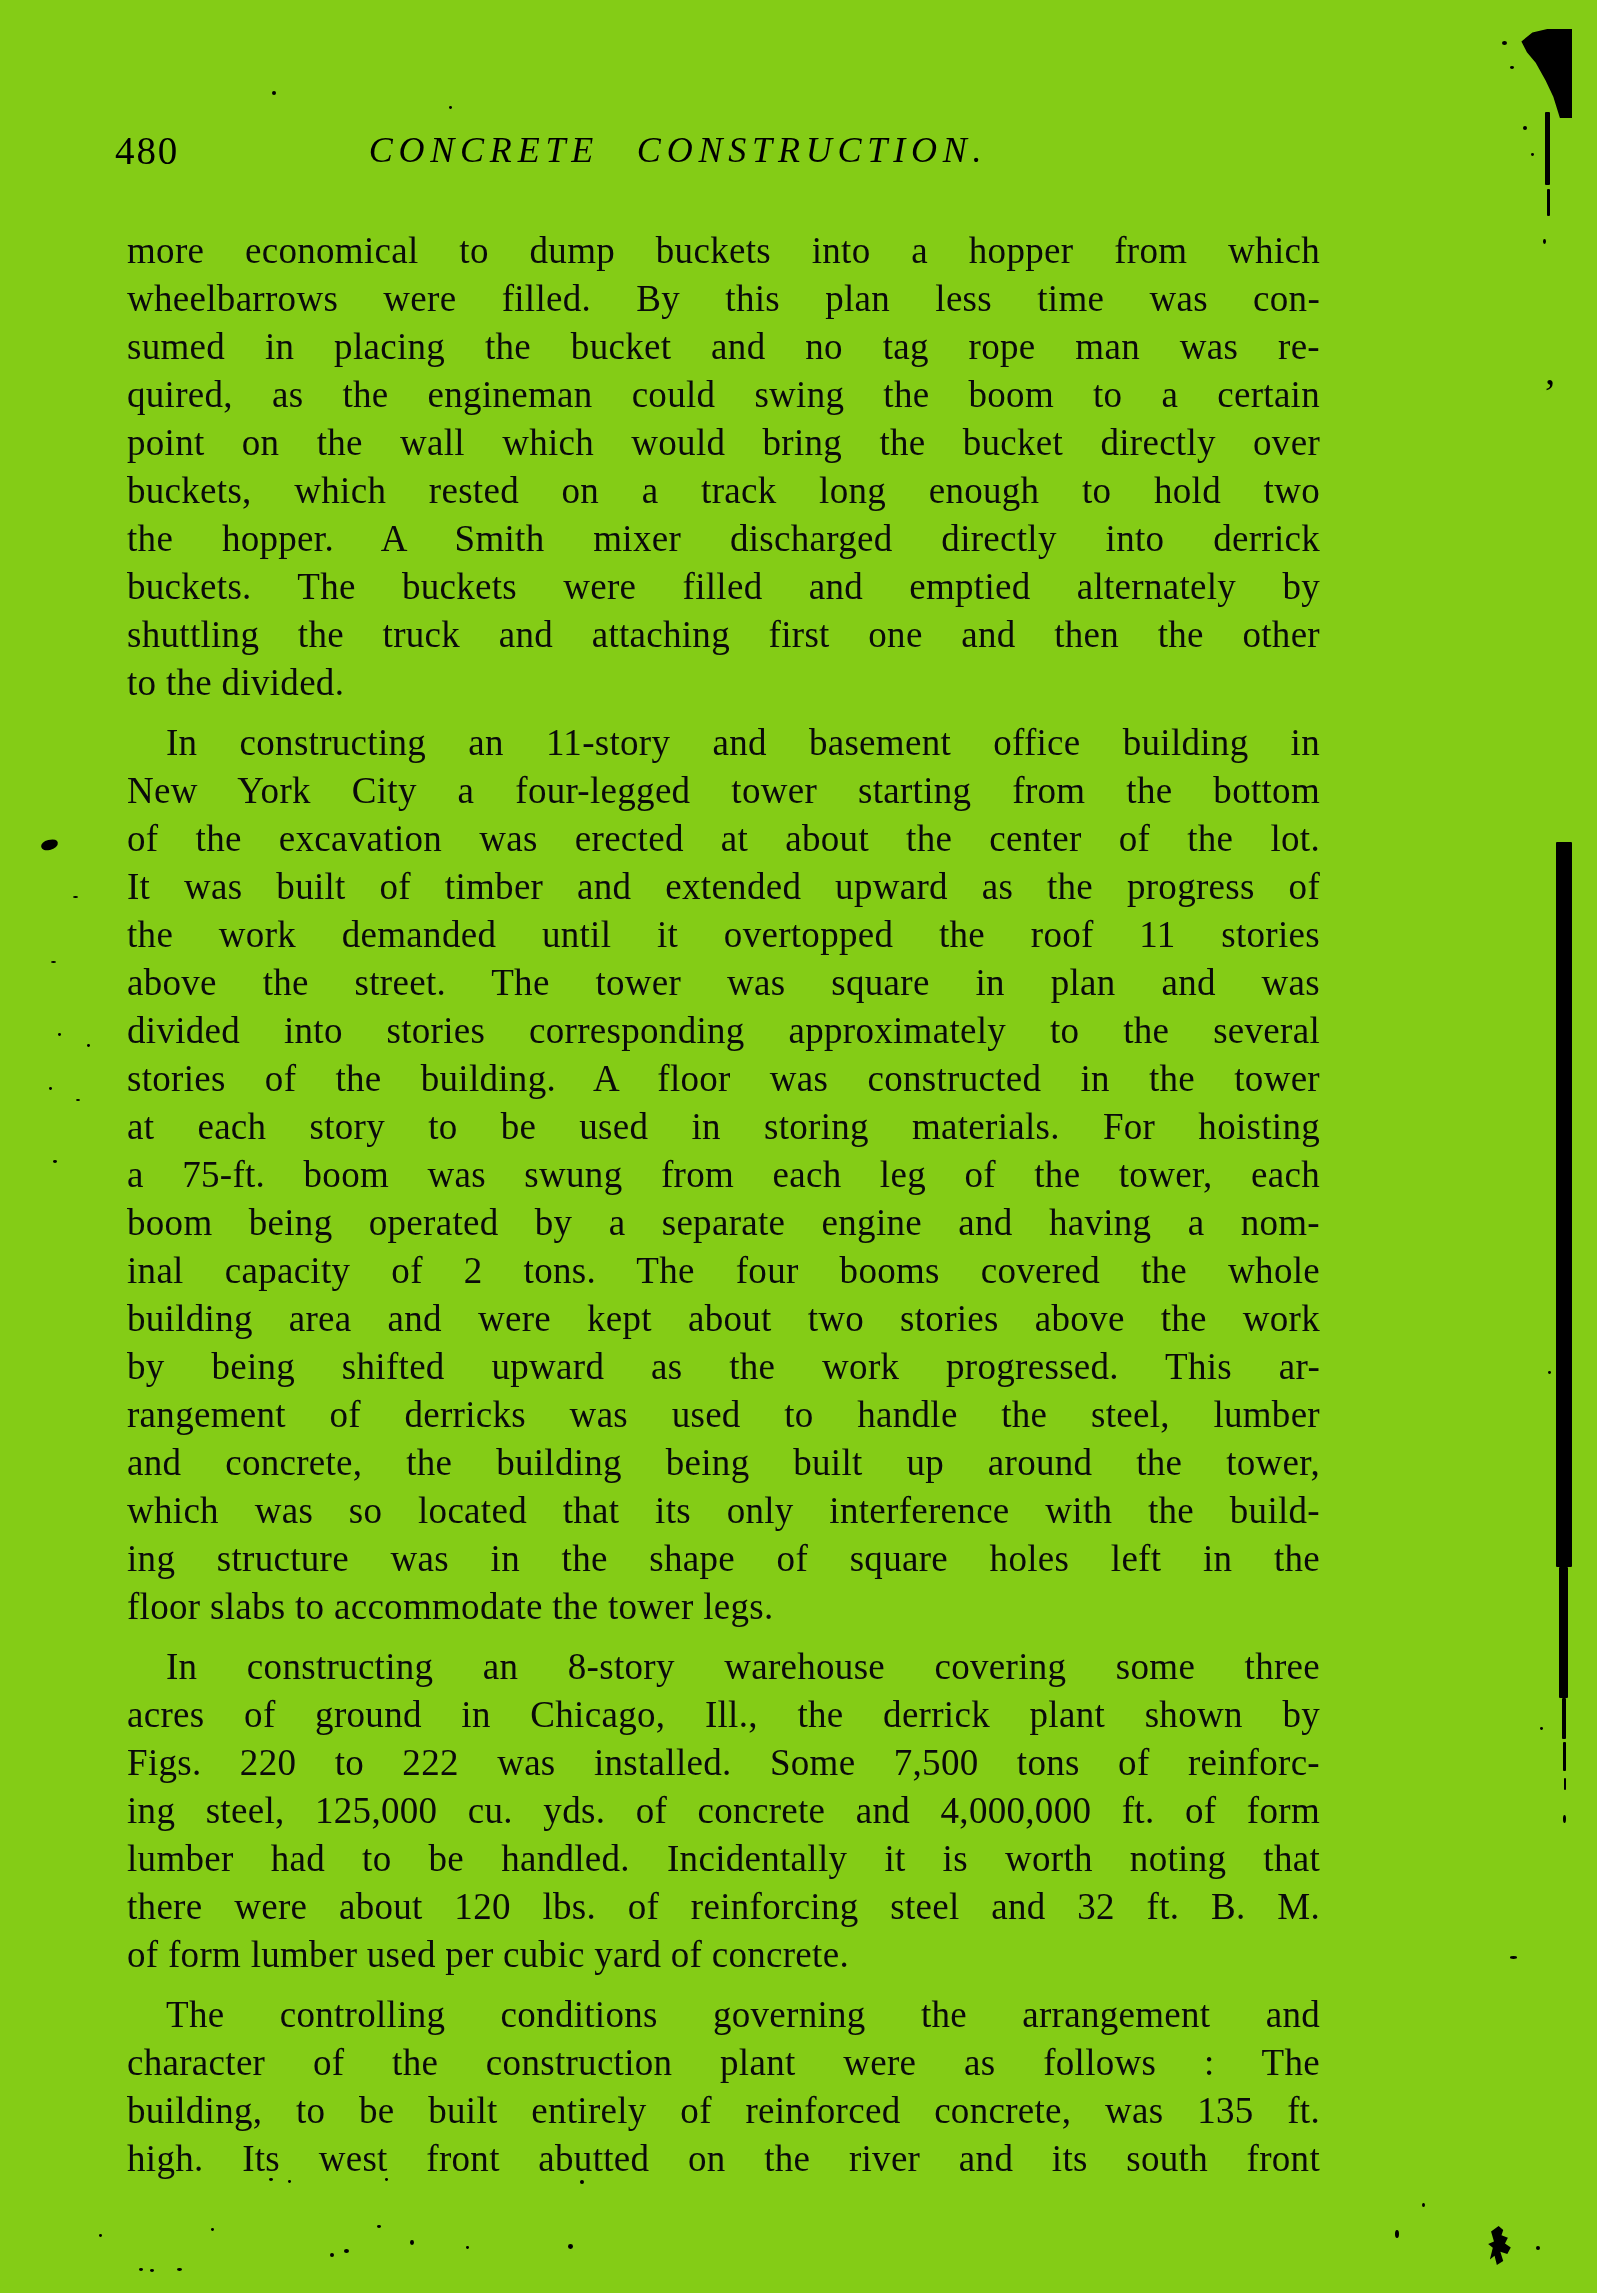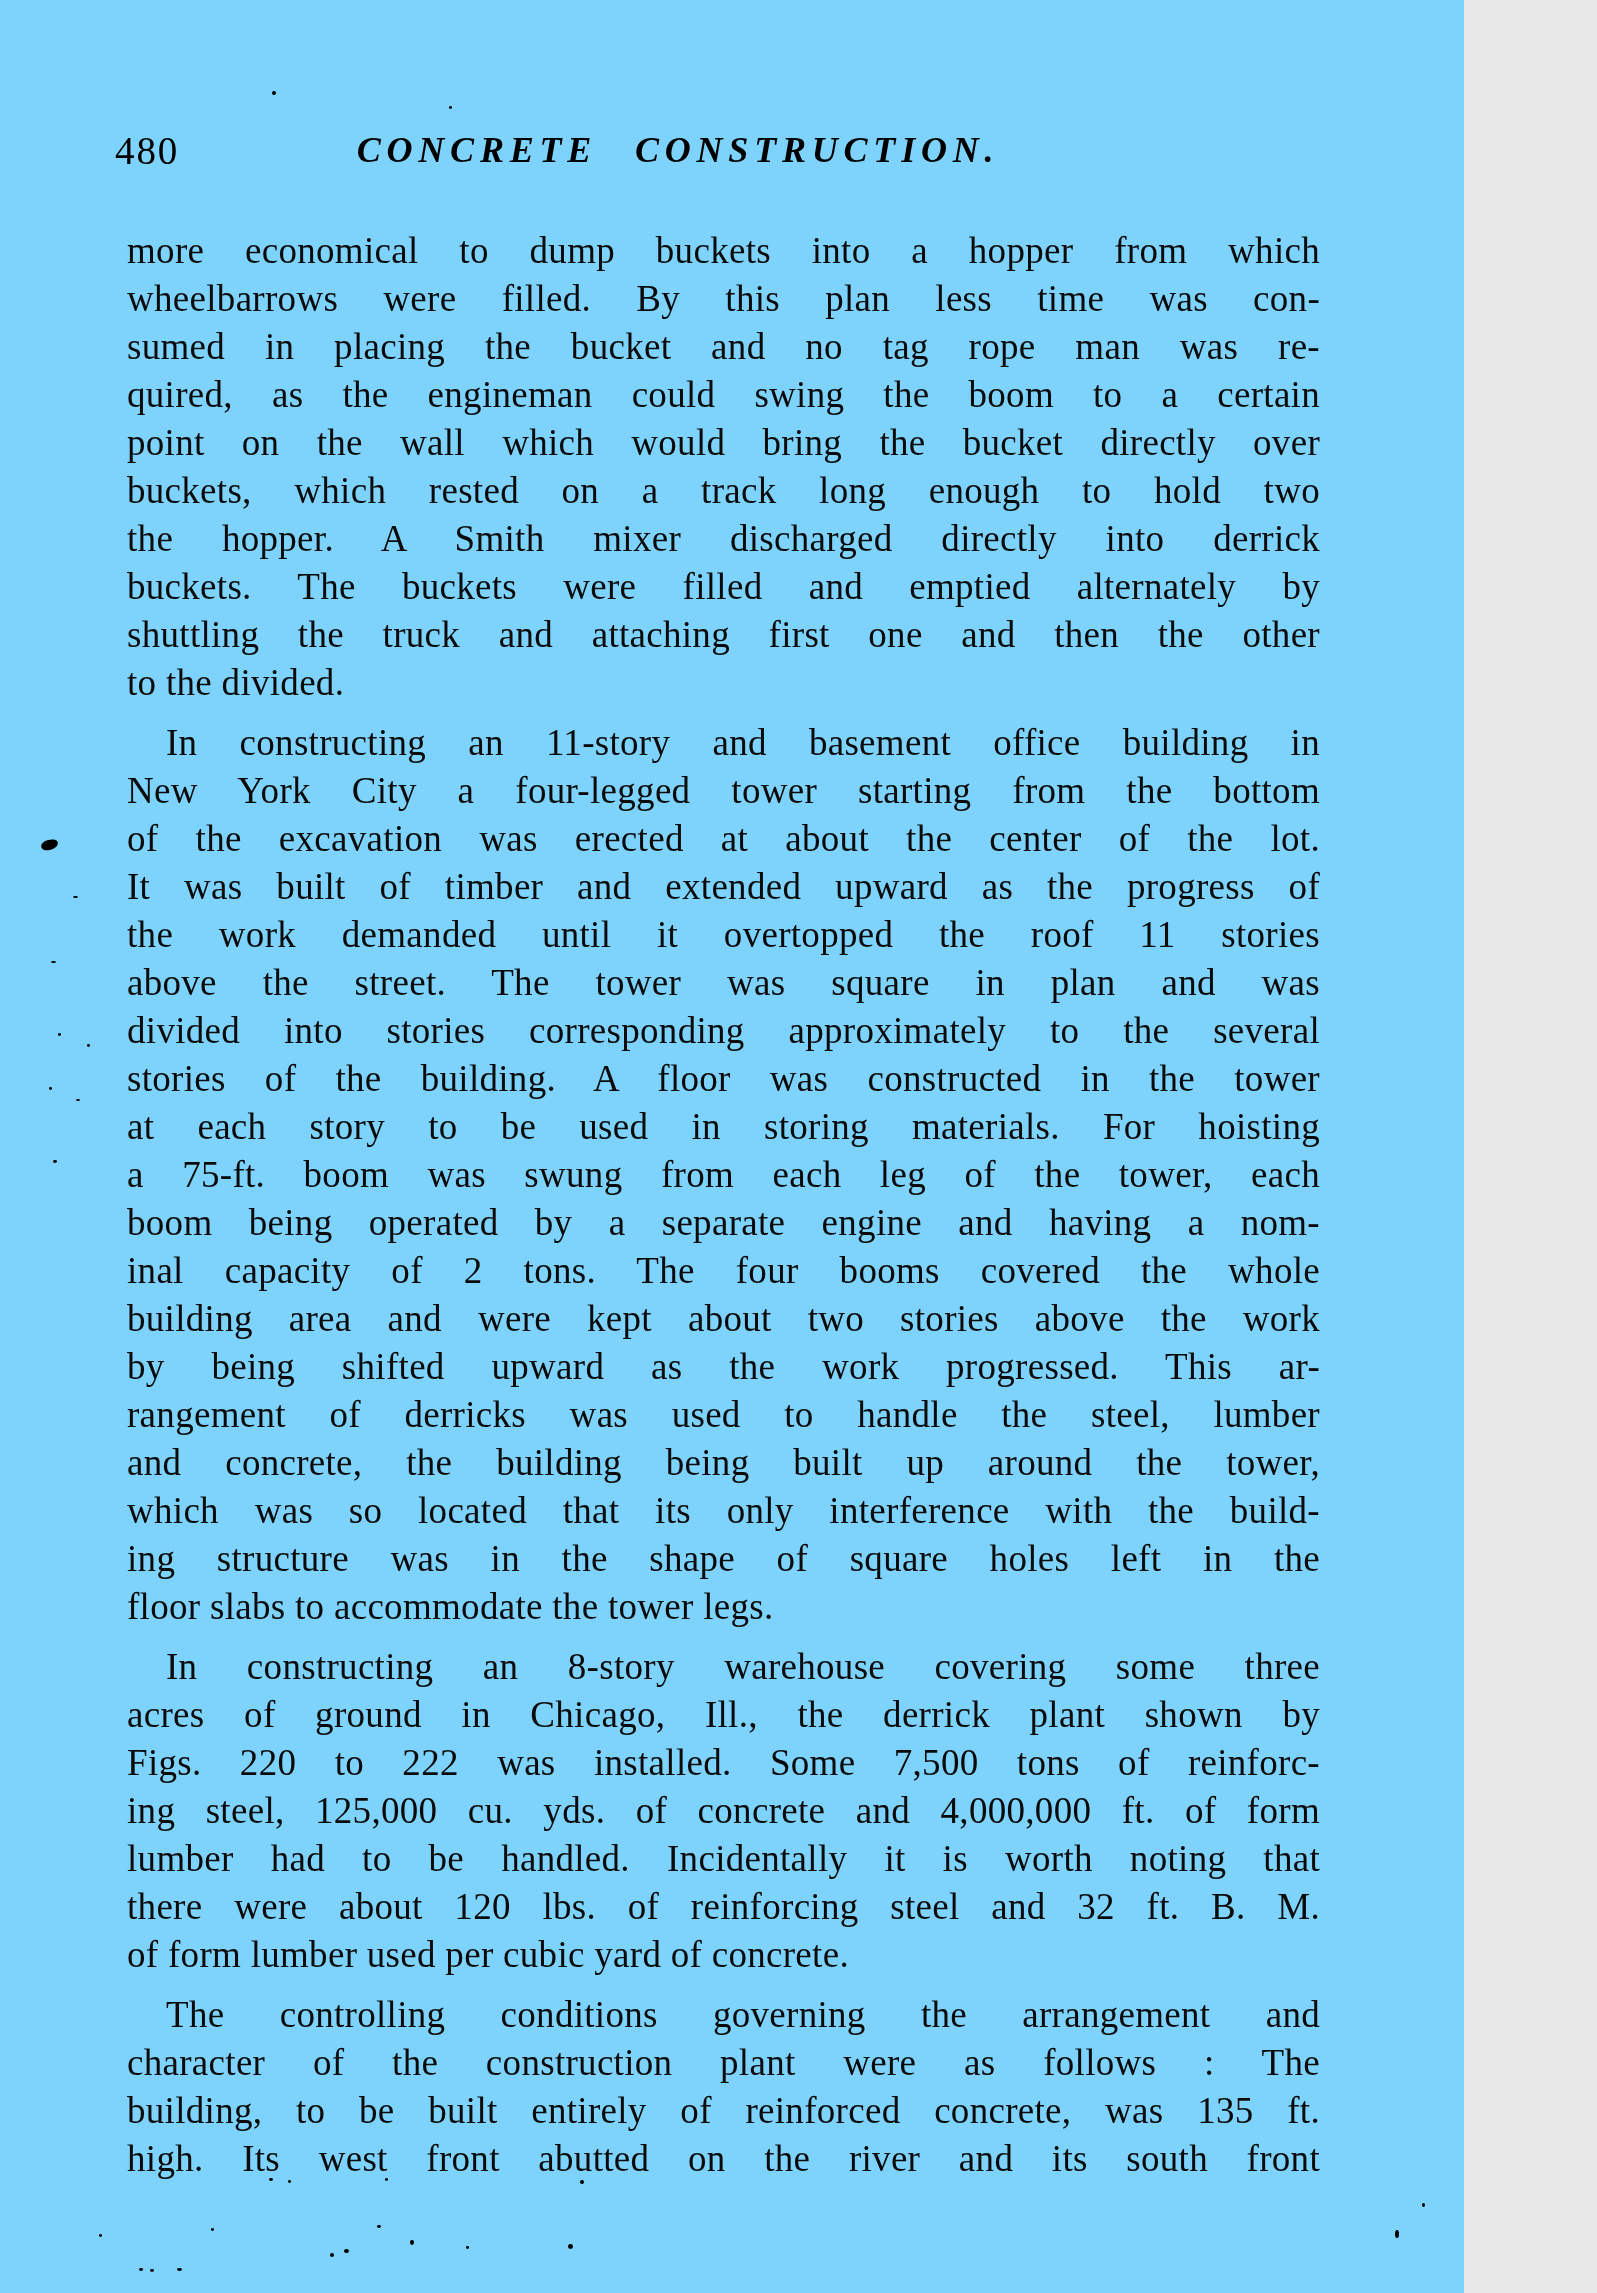--- a/index.html
+++ b/index.html
@@ -1,19 +1,19 @@
 <!DOCTYPE html>
 <html><head>
 <meta charset="utf-8">
 <style>
   html,body{margin:0;padding:0;background:#e8e8e8;}
   .page{
     position:relative;
-    width:1464px;height:2294px;
-    background:#7dd3fc;
+    width:1597px;height:2294px;
+    background:#84cc16;
     overflow:hidden;
     font-family:"Liberation Serif", serif;
     color:#000;
   }
   .header{
     position:absolute;
     left:115px; top:128px; width:1217px; height:47px;
   }
   .page-number{
     position:absolute; left:0; top:0;
@@ -21,21 +21,20 @@
     color:#000;
   }
   .running-title{
     position:absolute; left:0; top:1px; width:1126px;
     text-align:center;
     font-style:italic;
     font-size:36px;
     letter-spacing:5.8px;
     word-spacing:23px;
     color:#000;
-    font-weight:bold;
   }
   .text-block{
     position:absolute;
     left:115px; top:215px; width:1217px;
   }
   .para{margin:12px;}
   .line{
     font-size:37px;
     line-height:48px;
     text-align:justify;

